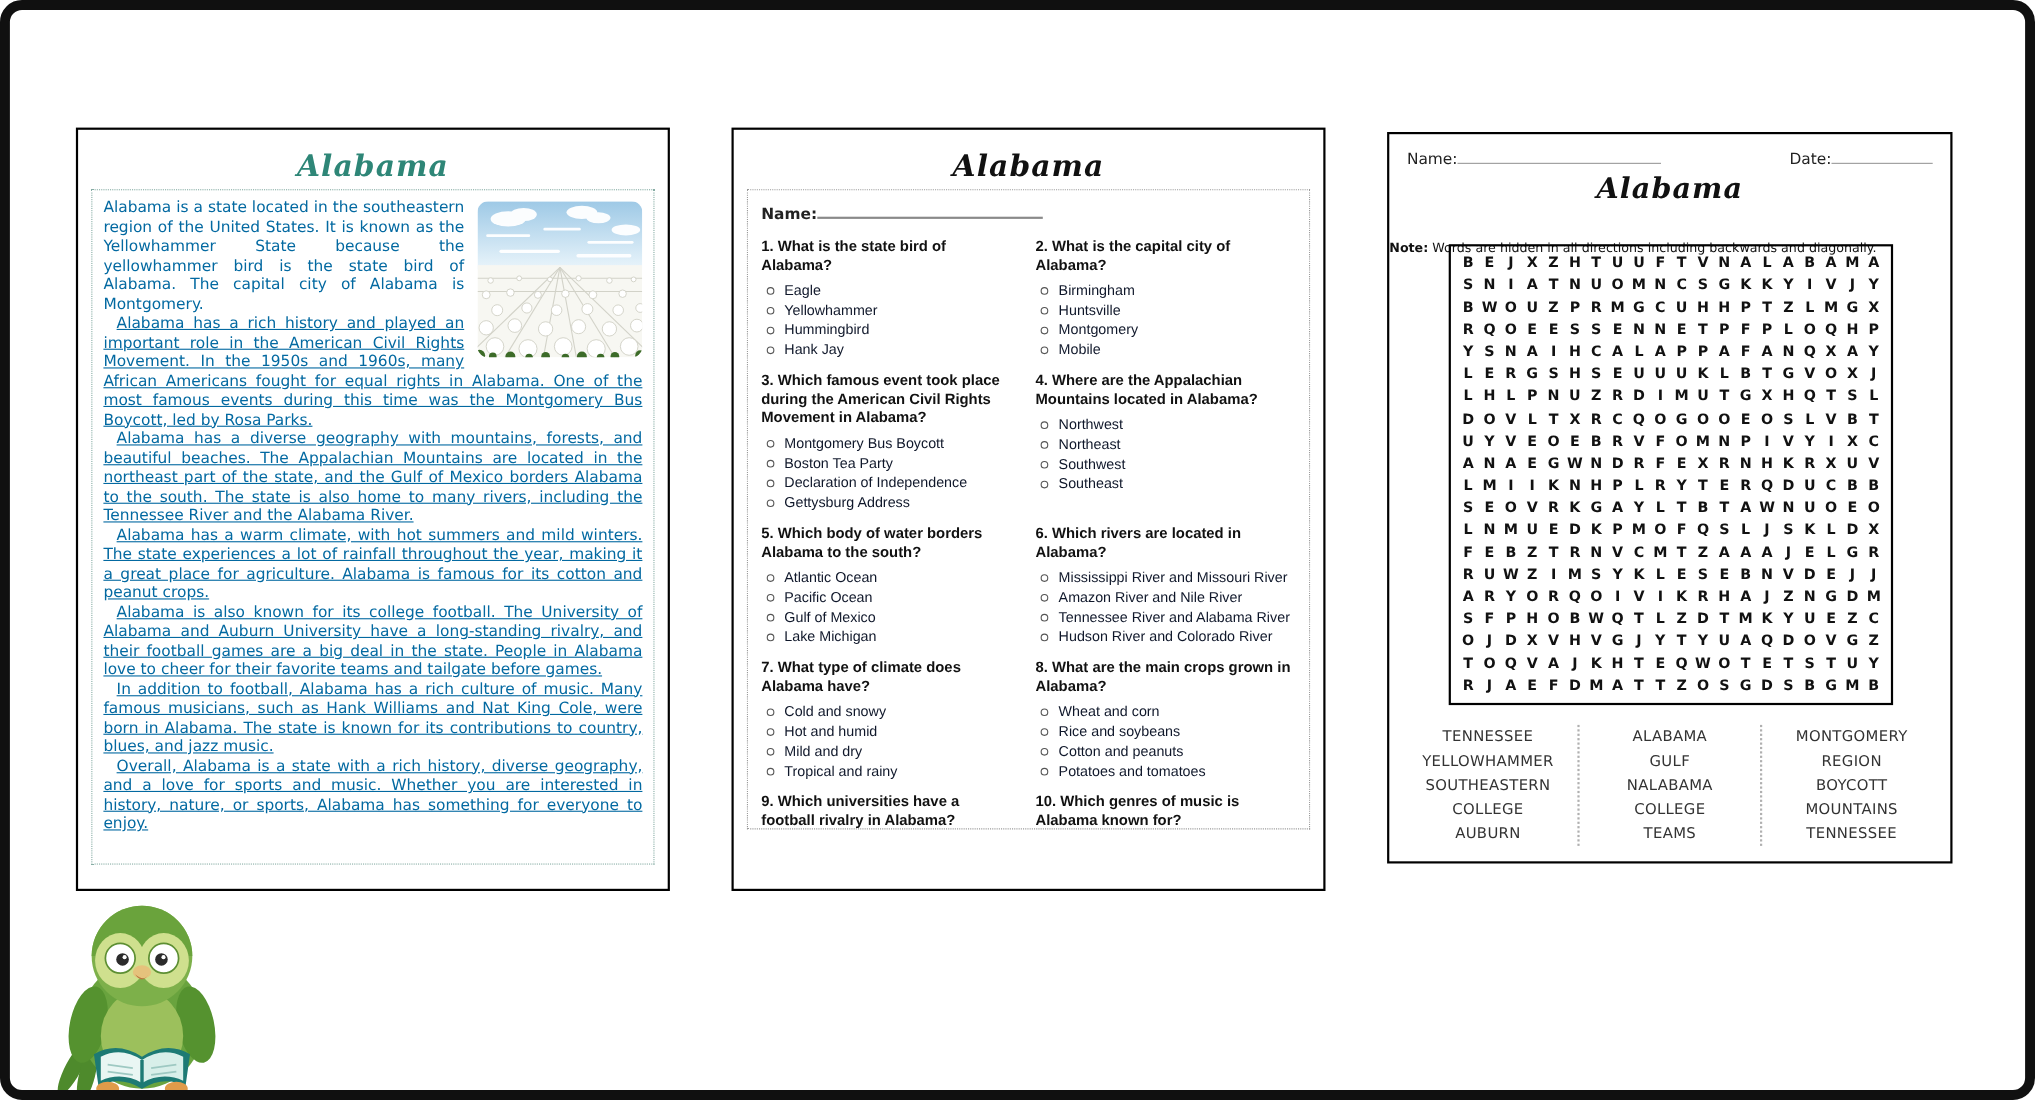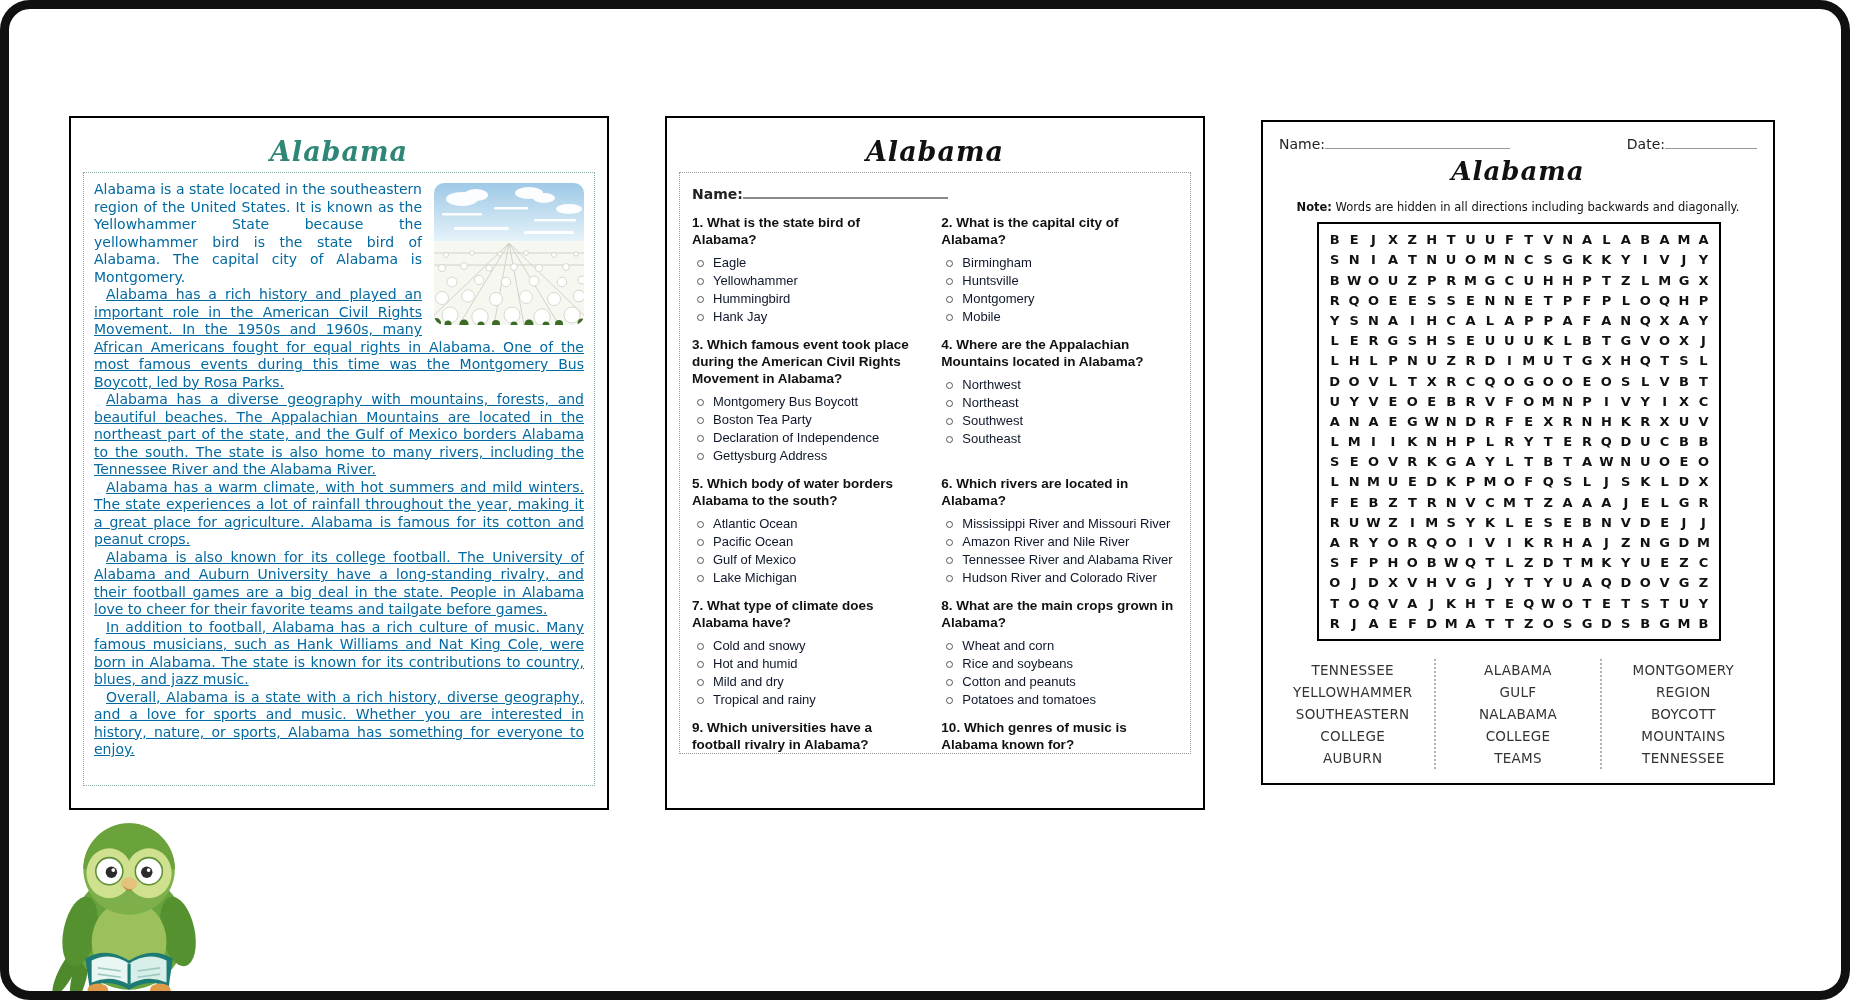--- a/index.html
+++ b/index.html
@@ -1,17 +1,17 @@
 <!DOCTYPE html>
 <html><head>
 <meta charset="utf-8">
 <style>
   html,body{margin:0;padding:0;background:#fff;}
   .canvas{position:relative;width:1850px;height:1000px;box-sizing:border-box;
-          background:#fff;border:9px solid #101010;border-radius:30px;overflow:hidden;
+          background:#fff;border:9px solid #101010;border-radius:20px;overflow:hidden;
           font-family:"DejaVu Sans",sans-serif;}
   .page{position:absolute;background:#fff;border:2px solid #000;box-sizing:border-box;}
   .page-passage{left:60px;top:107px;width:540px;height:694px;}
   .page-questions{left:656px;top:107px;width:540px;height:694px;}
   .page-wordsearch{left:1252px;top:111px;width:514px;height:665px;}
 
   .script-title{margin-top:18px;text-align:center;
     font-family:"DejaVu Serif",serif;font-style:italic;font-weight:bold;
     font-size:27px;color:#111;letter-spacing:1px;}
 
@@ -35,21 +35,21 @@
   .q-opt{display:flex;align-items:center;margin:1.5px 0 1.5px 5px;font-size:13px;
     line-height:16.5px;color:#0f172a;}
   .q-bullet{flex:0 0 auto;width:5px;height:5px;border:1.4px solid #555;border-radius:50%;
     margin-right:9px;}
 
   
   .ws-header{display:flex;justify-content:space-between;padding:13px 16px 0 16px;
     font-size:14px;color:#222;}
   .ws-ul{display:inline-block;border-bottom:1.5px solid #999;height:13px;}
   .ws-title{margin-top:4px;font-size:26px;}
-  .ws-note{margin-top:14px;text-align:center;font-size:11.5px;color:#111;}
+  .ws-note{margin-top:31px;font-size:11.5px;color:#111;}
   .ws-grid-box{position:absolute;left:54px;top:100px;width:404px;height:419px;
     border:2px solid #000;box-sizing:border-box;display:flex;flex-direction:column;
     justify-content:space-evenly;padding:3px 6px;}
   .ws-row{display:flex;}
   .ws-cell{flex:1;text-align:center;font-weight:bold;font-size:13px;color:#111;}
   .ws-words{position:absolute;left:8px;right:8px;top:537px;display:flex;}
   .ws-wcol{flex:1;display:flex;flex-direction:column;align-items:center;}
   .ws-wcol + .ws-wcol{border-left:2px dotted #b0b0b0;}
   .ws-word{font-size:13.5px;line-height:22px;color:#333;letter-spacing:0.3px;}
 

